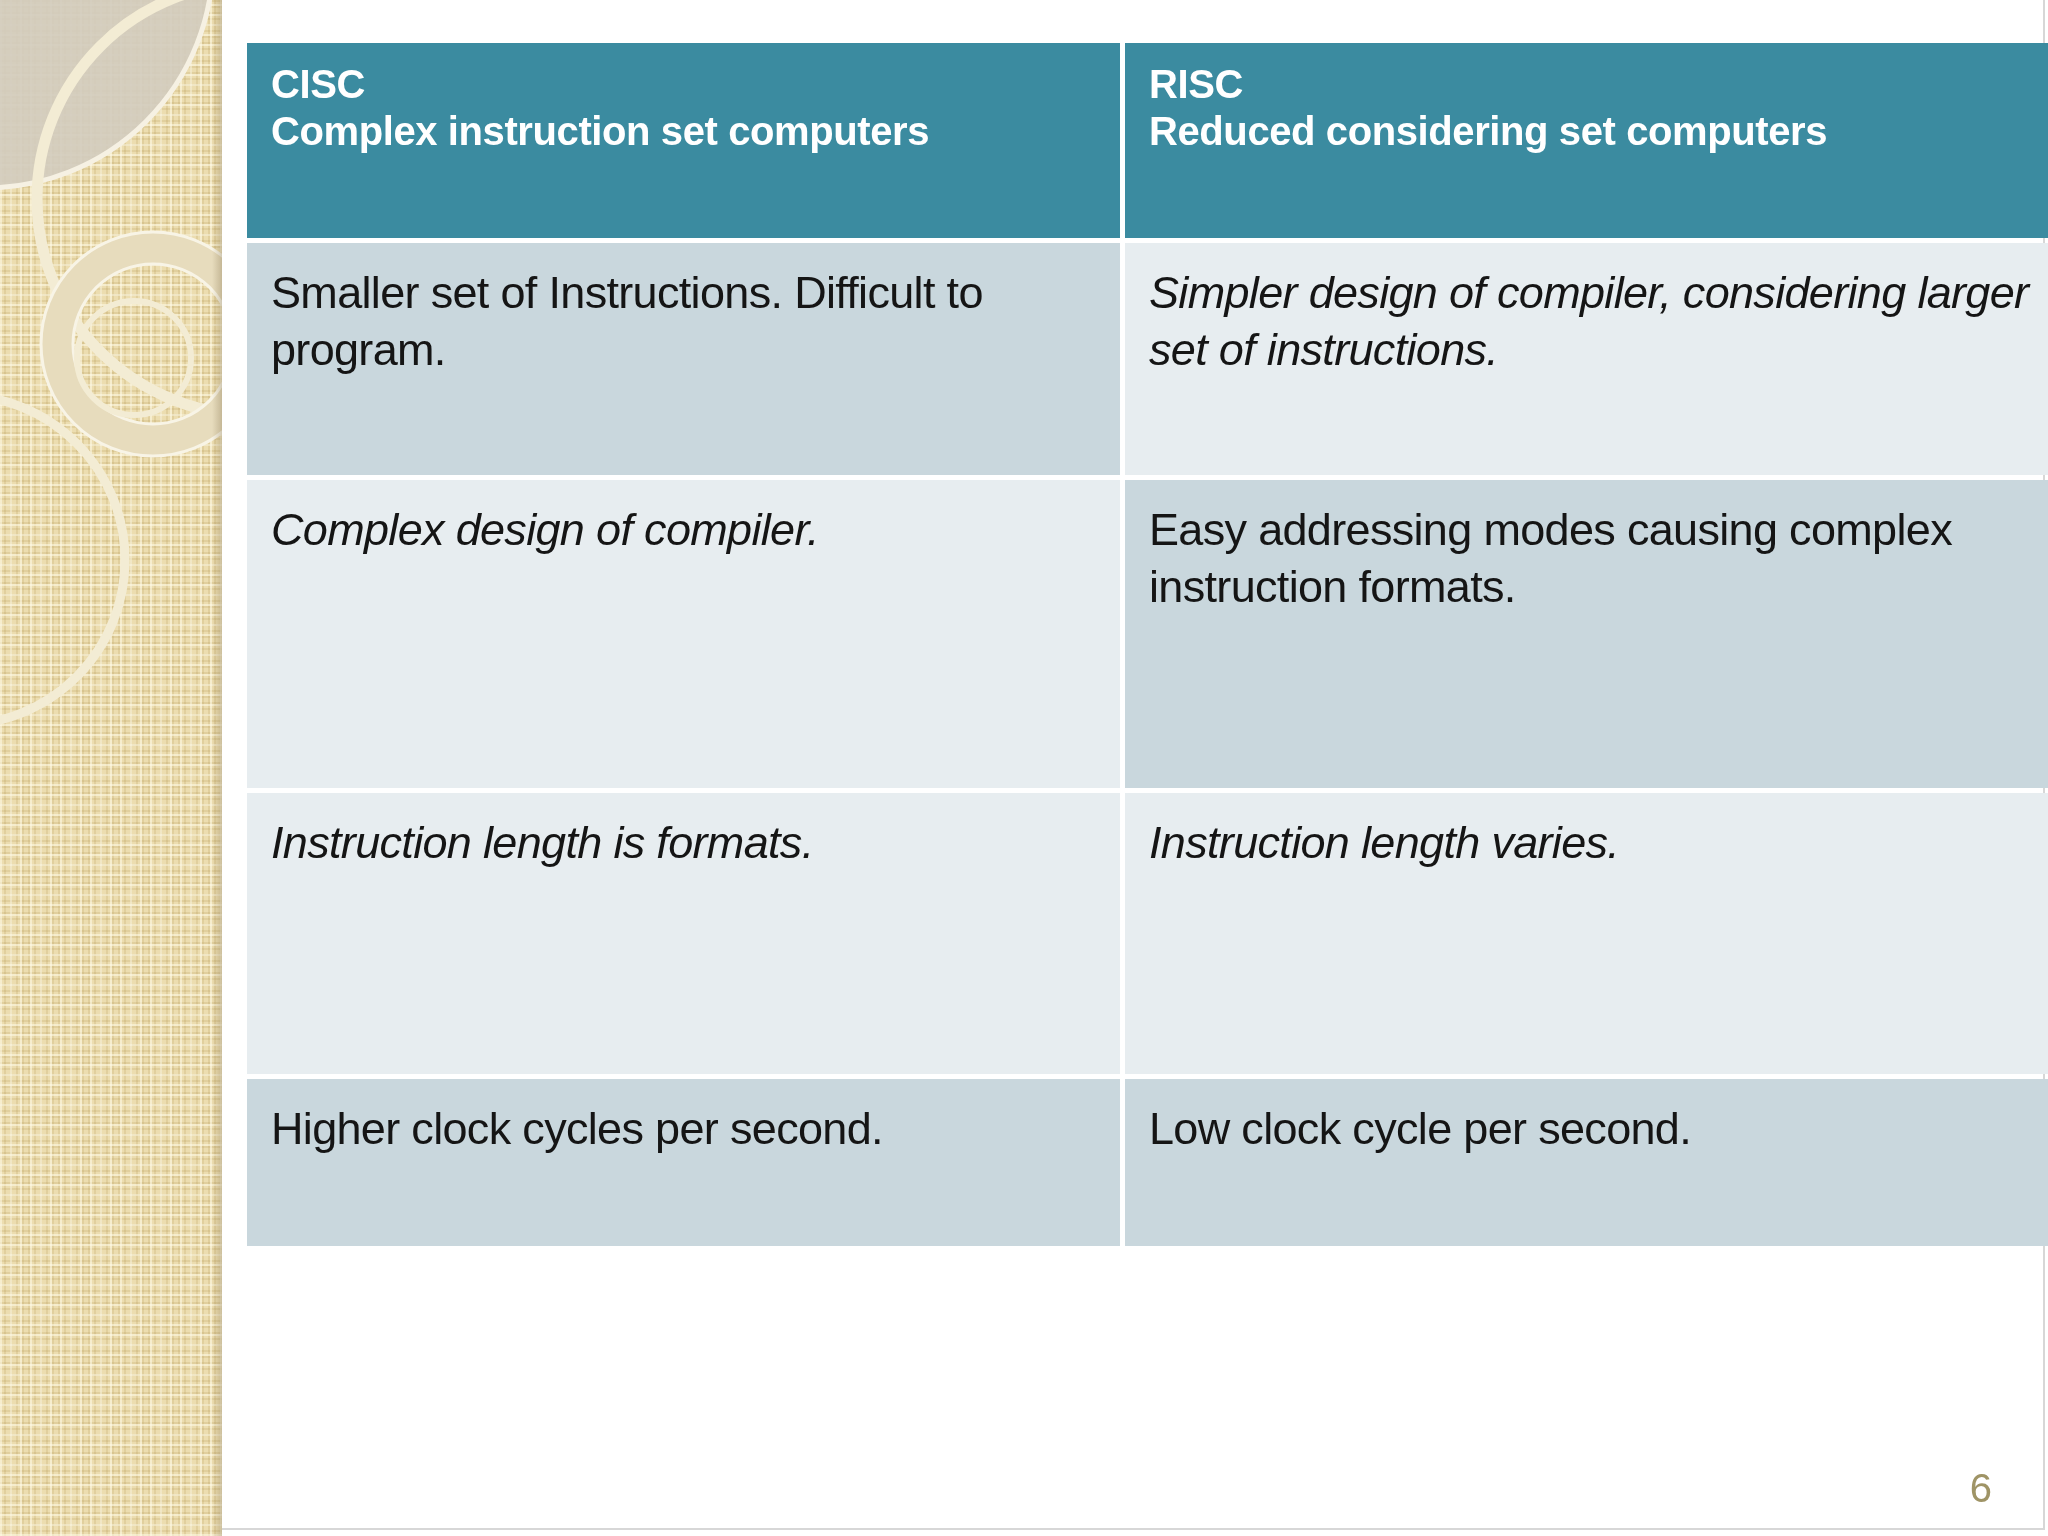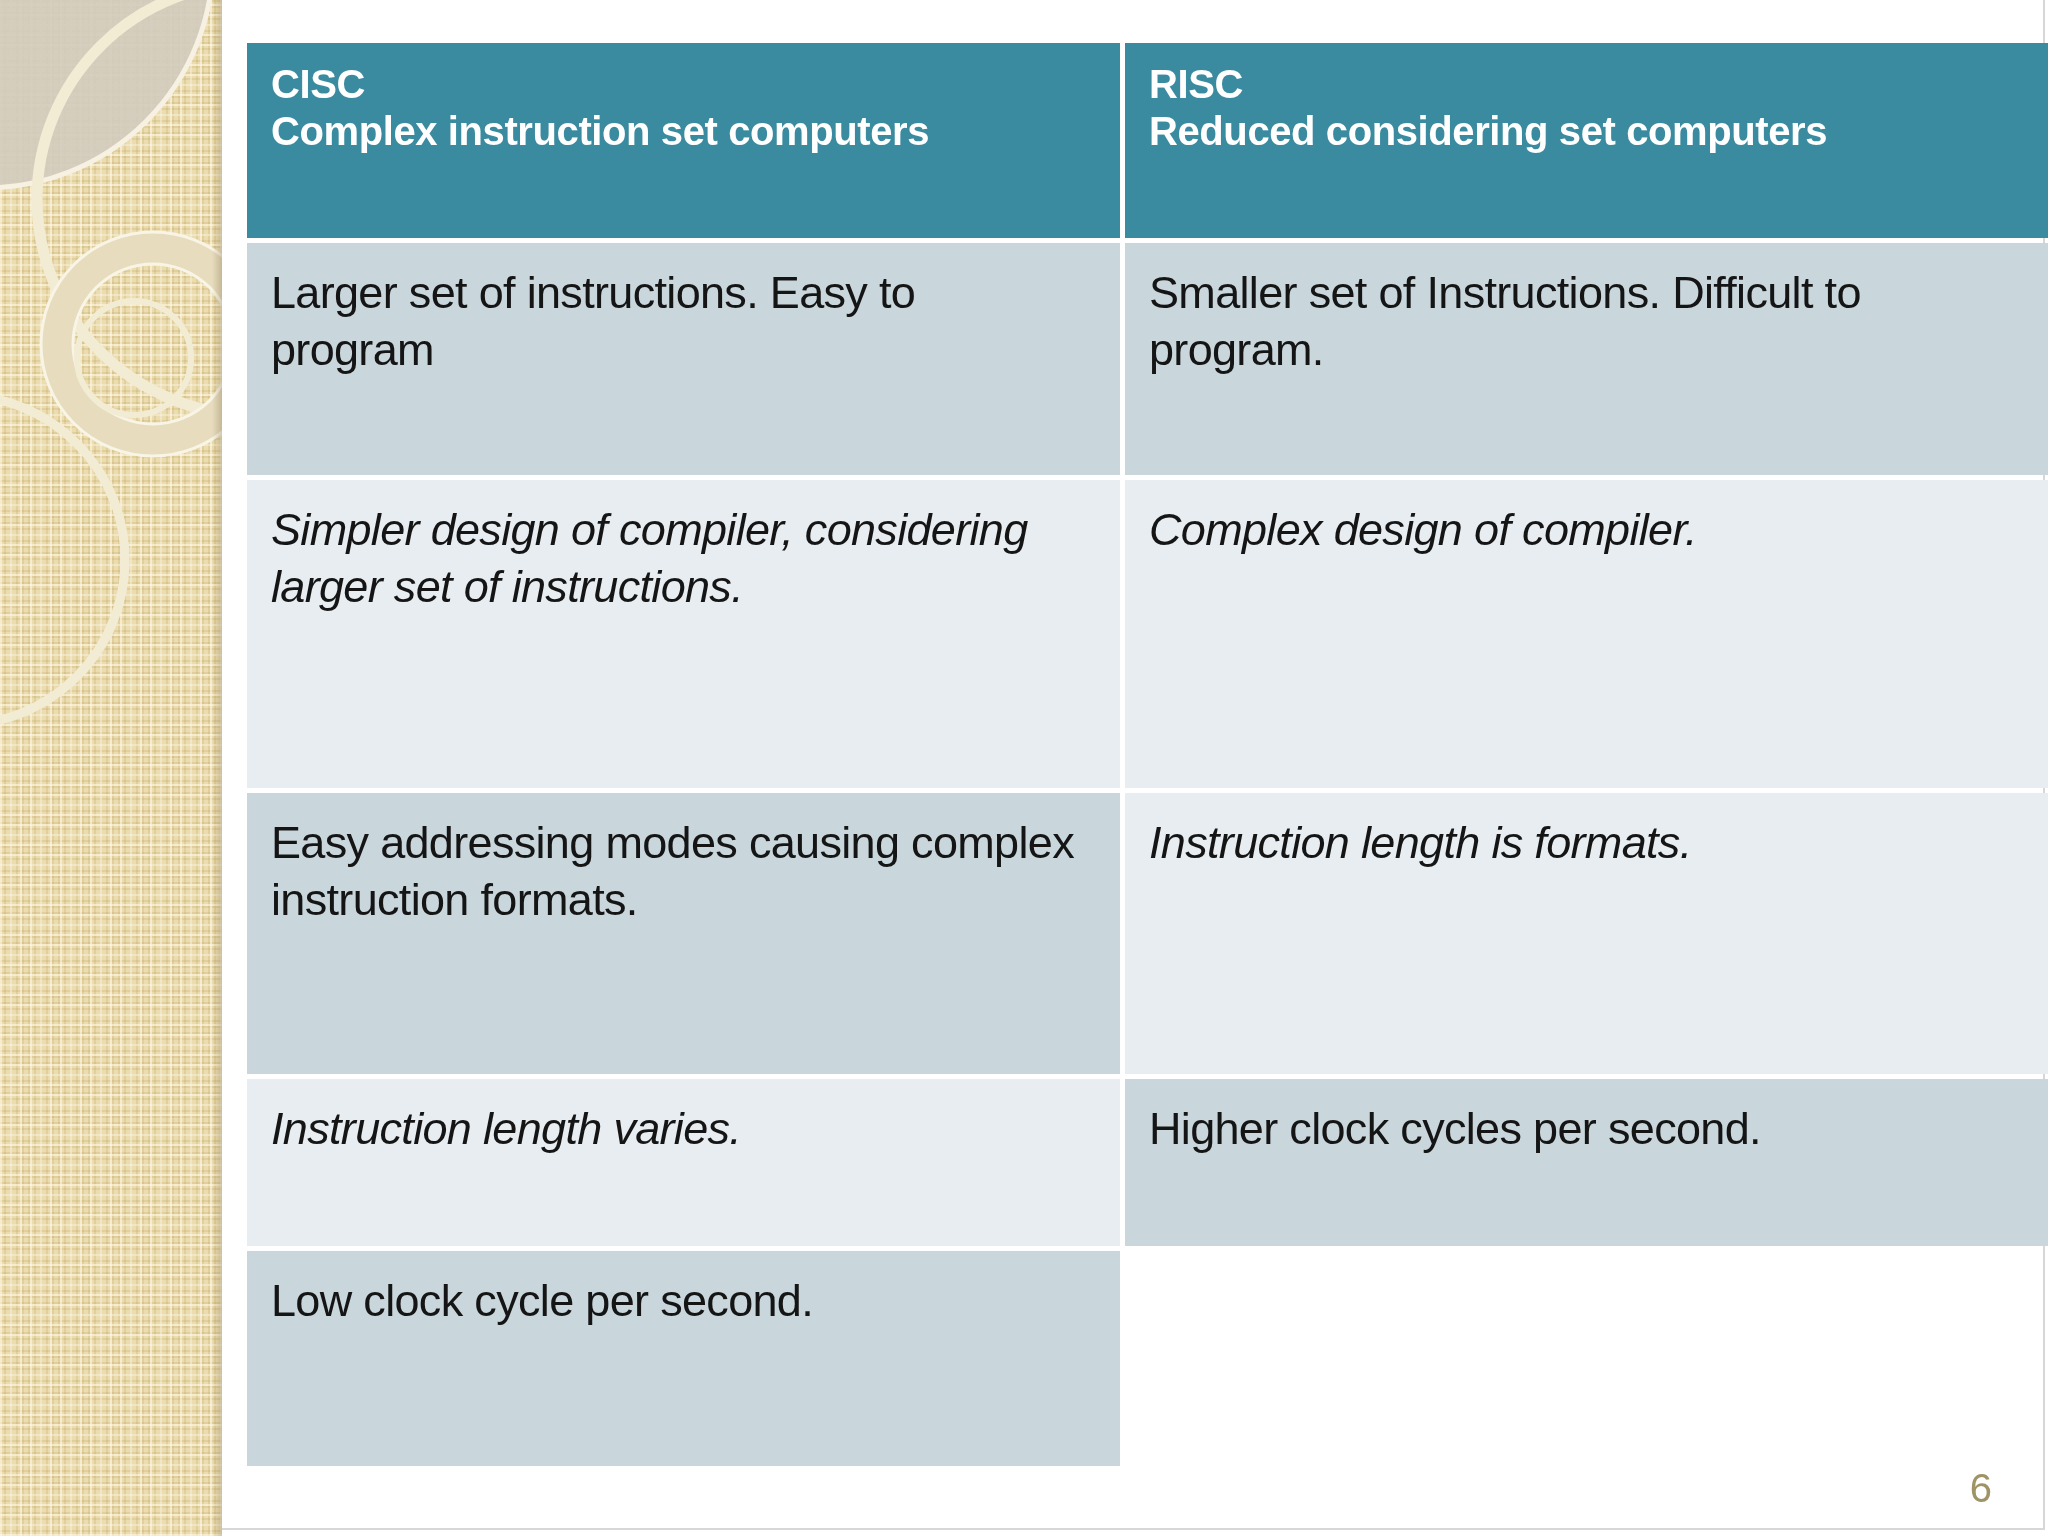--- a/index.html
+++ b/index.html
@@ -116,21 +116,20 @@
 
     <div class="hcell">
       <span class="line">CISC</span>
       <span class="line">Complex instruction set computers</span>
     </div>
     <div class="hcell">
       <span class="line">RISC</span>
       <span class="line">Reduced considering set computers</span>
     </div>
 
-    <div class="cell row-odd">Larger set of instructions. Easy to program</div>
     <div class="cell row-odd">Smaller set of Instructions. Difficult to program.</div>
 
     <div class="cell row-even">Simpler design of compiler, considering larger set of instructions.</div>
     <div class="cell row-even">Complex design of compiler.</div>
 
     <div class="cell row-odd">Easy addressing modes causing complex instruction formats.</div>
 
     <div class="cell row-even">Instruction length is formats.</div>
     <div class="cell row-even">Instruction length varies.</div>
 

